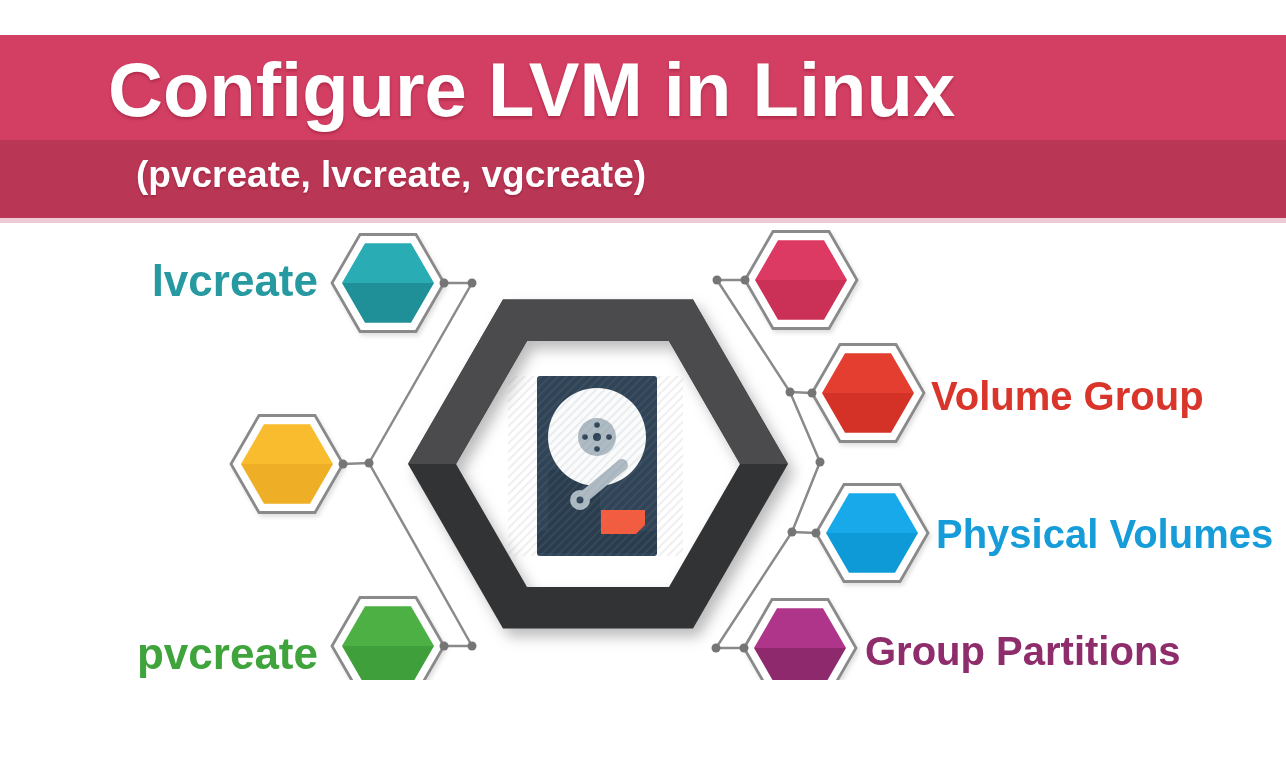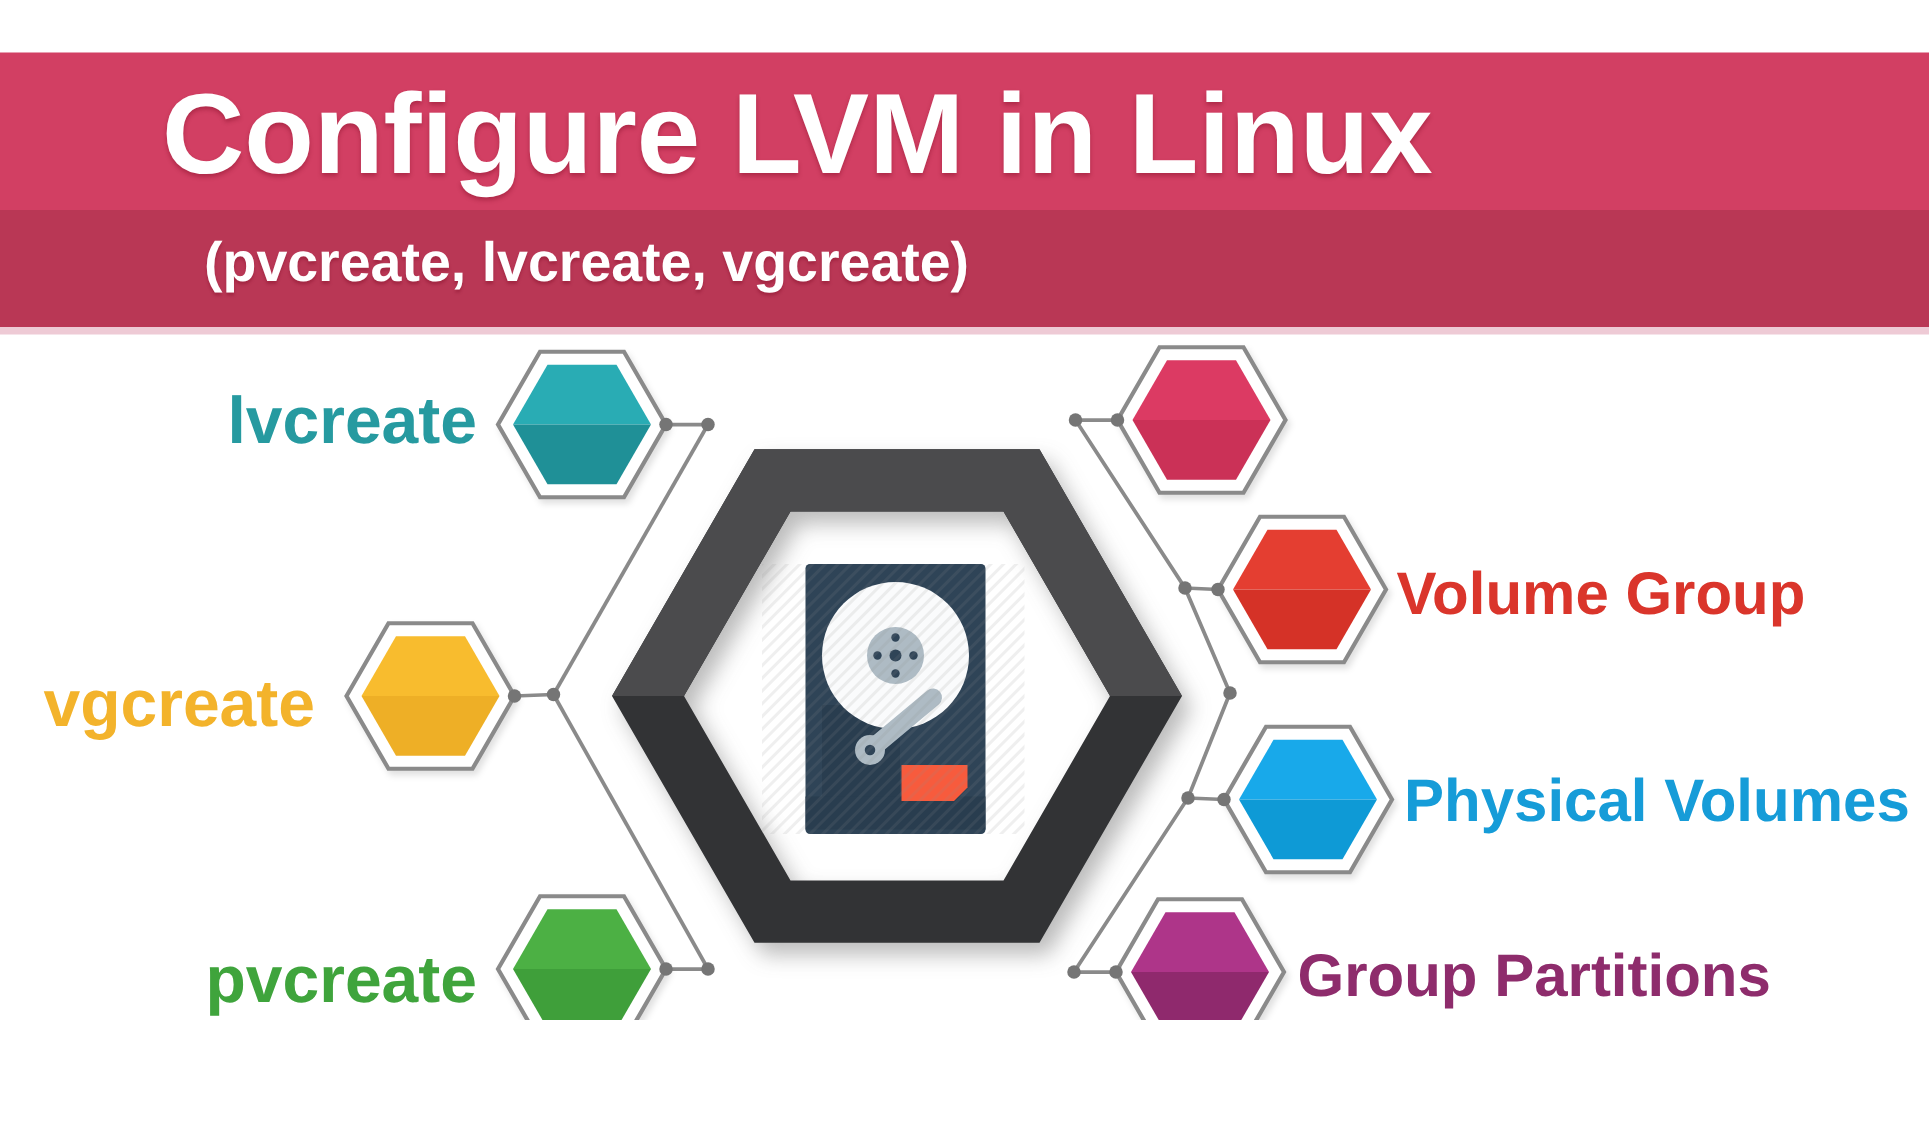--- a/index.html
+++ b/index.html
@@ -152,20 +152,19 @@
       <circle class="cdot" cx="790" cy="392" r="4.5"></circle>
       <circle class="cdot" cx="812" cy="393" r="4.5"></circle>
       <circle class="cdot" cx="792" cy="532" r="4.5"></circle>
       <circle class="cdot" cx="816" cy="533" r="4.5"></circle>
       <circle class="cdot" cx="716" cy="648" r="4.5"></circle>
       <circle class="cdot" cx="744" cy="648" r="4.5"></circle>
     </g>
   </svg>
 
   <div class="node-label left lbl-lvcreate" style="color: rgb(38, 154, 160);">lvcreate</div>
-  <div class="node-label left lbl-vgcreate" style="color: rgb(243, 179, 43);">vgcreate</div>
   <div class="node-label left lbl-pvcreate" style="color: rgb(63, 164, 60);">pvcreate</div>
 
   <div class="node-label right lbl-vgroup" style="color: rgb(218, 53, 43);">Volume Group</div>
   <div class="node-label right lbl-pvol" style="color: rgb(22, 156, 216);">Physical Volumes</div>
   <div class="node-label right lbl-lpart" style="color: rgb(142, 44, 108);">Group Partitions</div>
 
 </div>
 
 </body></html>

